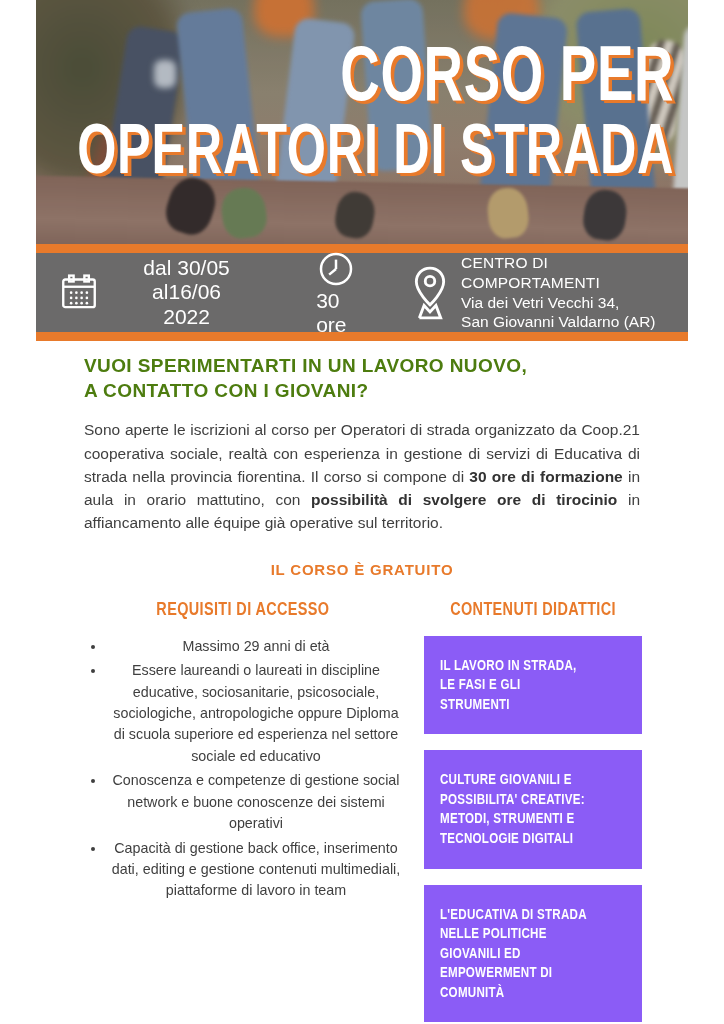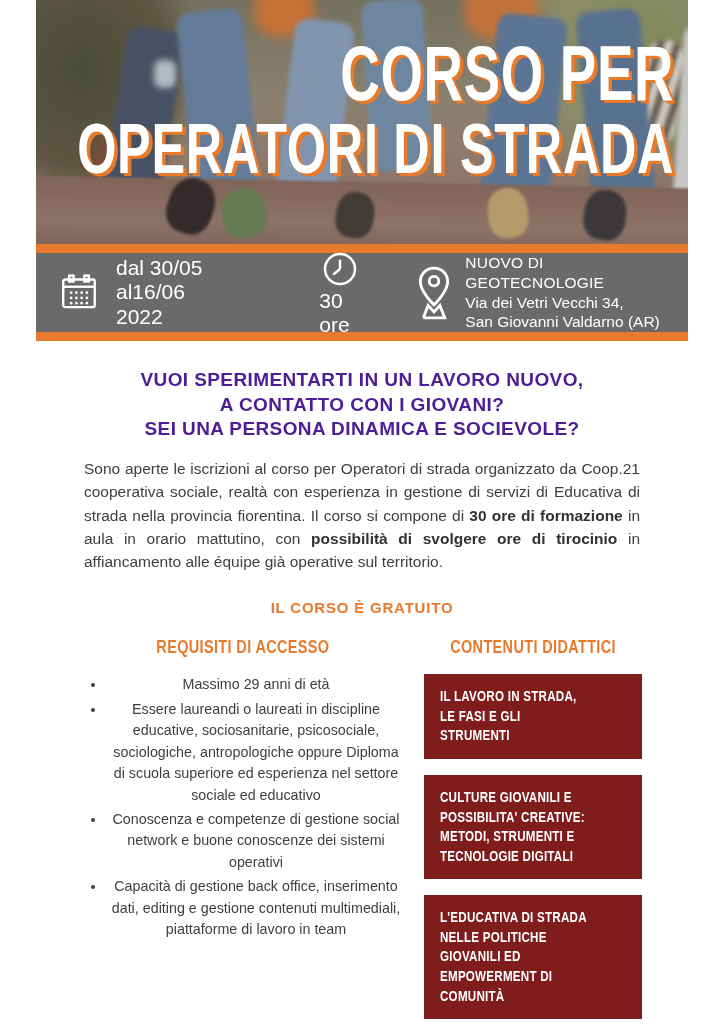--- a/index.html
+++ b/index.html
@@ -39,43 +39,43 @@
   .title-line { display:block; color:#ffffff; font-weight:bold; line-height:1.0;
                 text-shadow:5px 3px 0 #e87a2b, 1px 1px 0 #e87a2b; letter-spacing:1px; white-space:nowrap; }
   .title-line.l1 { font-size:78px; transform:scaleX(.70); transform-origin:right center; }
   .title-line.l2 { font-size:70px; transform:scaleX(.72); transform-origin:right center; margin-top:2px; }
 
   
   .stripe { height:9px; background:#e87a2b; }
   .banner { height:79px; background:#6b6a6a; display:flex; align-items:center; color:#fff; padding:0 22px; }
   .b-item { display:flex; align-items:center; }
   .b-icon { flex:0 0 auto; display:flex; align-items:center; }
-  .b-date-text { font-size:21px; line-height:1.15; text-align:left; margin-left:16px; }
+  .b-date-text { font-size:21px; line-height:1.15; text-align:center; margin-left:16px; }
   .b-hours { margin-left:46px;flex-direction:column; }
   .b-hours-text { font-size:21px; margin-left:13px; }
   .b-loc { margin-left:42px; }
   .b-loc-text { font-size:15.5px; line-height:1.27; margin-left:12px; }
   .b-loc-text .l1 { letter-spacing:.2px; }
 
   
   .content { padding:0 48px; }
-  .intro { margin-top:27px; text-align:center; color:#4c1d95; font-weight:bold; font-size:19px; line-height:1.3; letter-spacing:.4px; }
+  .intro { margin-top:13px; color:#4d7c0f; font-weight:bold; font-size:19px; line-height:1.3; letter-spacing:.4px; }
   .body-par { margin-top:15px; font-size:15.5px; line-height:1.5; color:#3f3f3f; text-align:justify; }
   .body-par b { color:#323232; }
   .gratuito { margin-top:26px; text-align:center; color:#e87a2b; font-weight:bold; font-size:15px; letter-spacing:.8px; }
 
   .columns { display:flex; margin-top:20px; }
   .col-left { width:318px; flex:0 0 auto; }
   .col-right { flex:1 1 auto; margin-left:22px; }
   .col-head { text-align:center; color:#e87a2b; font-weight:bold; font-size:19px; white-space:nowrap; }
   .col-head > span { display:inline-block; transform:scaleX(.76); transform-origin:center; letter-spacing:.5px; }
   .req-list { margin:16px 0 0 6px; padding-left:16px; color:#3f3f3f; font-size:14.3px; line-height:1.5;text-align:center; }
   .req-list li { margin-bottom:3px; padding-left:4px; }
   .boxes { margin-top:16px; }
-  .obox { background:#7f1d1d; color:#ffffff; padding:13px 16px; margin-bottom:16px; display:flex; align-items:center; min-height:27px; }
+  .obox { background:#8b5cf6; color:#ffffff; padding:20px 16px; margin-bottom:16px; display:flex; align-items:center; min-height:27px; }
   .obox .cond { display:inline-block; width:124%; transform:scaleX(.80); transform-origin:left center; font-weight:bold; font-size:14.5px; line-height:1.35; letter-spacing:.3px; }
 </style>
 </head>
 <body>
 
 <div class="poster">
 
   <div class="photo">
     <div class="ph bg-left"></div>
     <div class="ph bg-right"></div>
@@ -152,34 +152,33 @@
 
     <div class="b-item b-loc">
       <span class="b-icon">
         <svg width="38" height="56" viewBox="0 0 32 46" fill="none" stroke="#ffffff" stroke-width="2.4">
           <path d="M16 2 C9.4 2 4.5 7.2 4.5 13.6 c0 8.4 11.5 19.4 11.5 19.4 s11.5 -11 11.5 -19.4 C27.5 7.2 22.6 2 16 2 Z"></path>
           <circle cx="16" cy="13" r="4"></circle>
           <polyline points="7,44 11,33.5 16,39 21,33.5 25,44 7,44"></polyline>
         </svg>
       </span>
       <div class="b-loc-text">
-        <div class="l1">NUOVO DI GEOTECNOLOGIE</div>
+        <div class="l1">CENTRO DI COMPORTAMENTI</div>
         <div>Via dei Vetri Vecchi 34,</div>
         <div>San Giovanni Valdarno (AR)</div>
       </div>
     </div>
   </div>
   <div class="stripe"></div>
 
   <div class="content">
 
     <div class="intro">
       <div>VUOI SPERIMENTARTI IN UN LAVORO NUOVO,</div>
       <div>A CONTATTO CON I GIOVANI?</div>
-      <div>SEI UNA PERSONA DINAMICA E SOCIEVOLE?</div>
     </div>
 
     <p class="body-par"><span>Sono aperte le iscrizioni al corso per Operatori di strada organizzato da Coop.21 cooperativa sociale, realtà con esperienza in gestione di servizi di Educativa di strada nella provincia fiorentina. Il corso si compone di </span><b>30 ore di formazione</b><span> in aula in orario mattutino, con </span><b>possibilità di svolgere ore di tirocinio</b><span> in affiancamento alle équipe già operative sul territorio.</span></p>
 
     <div class="gratuito">IL CORSO È GRATUITO</div>
 
     <div class="columns">
 
       <div class="col-left">
         <div class="col-head">

